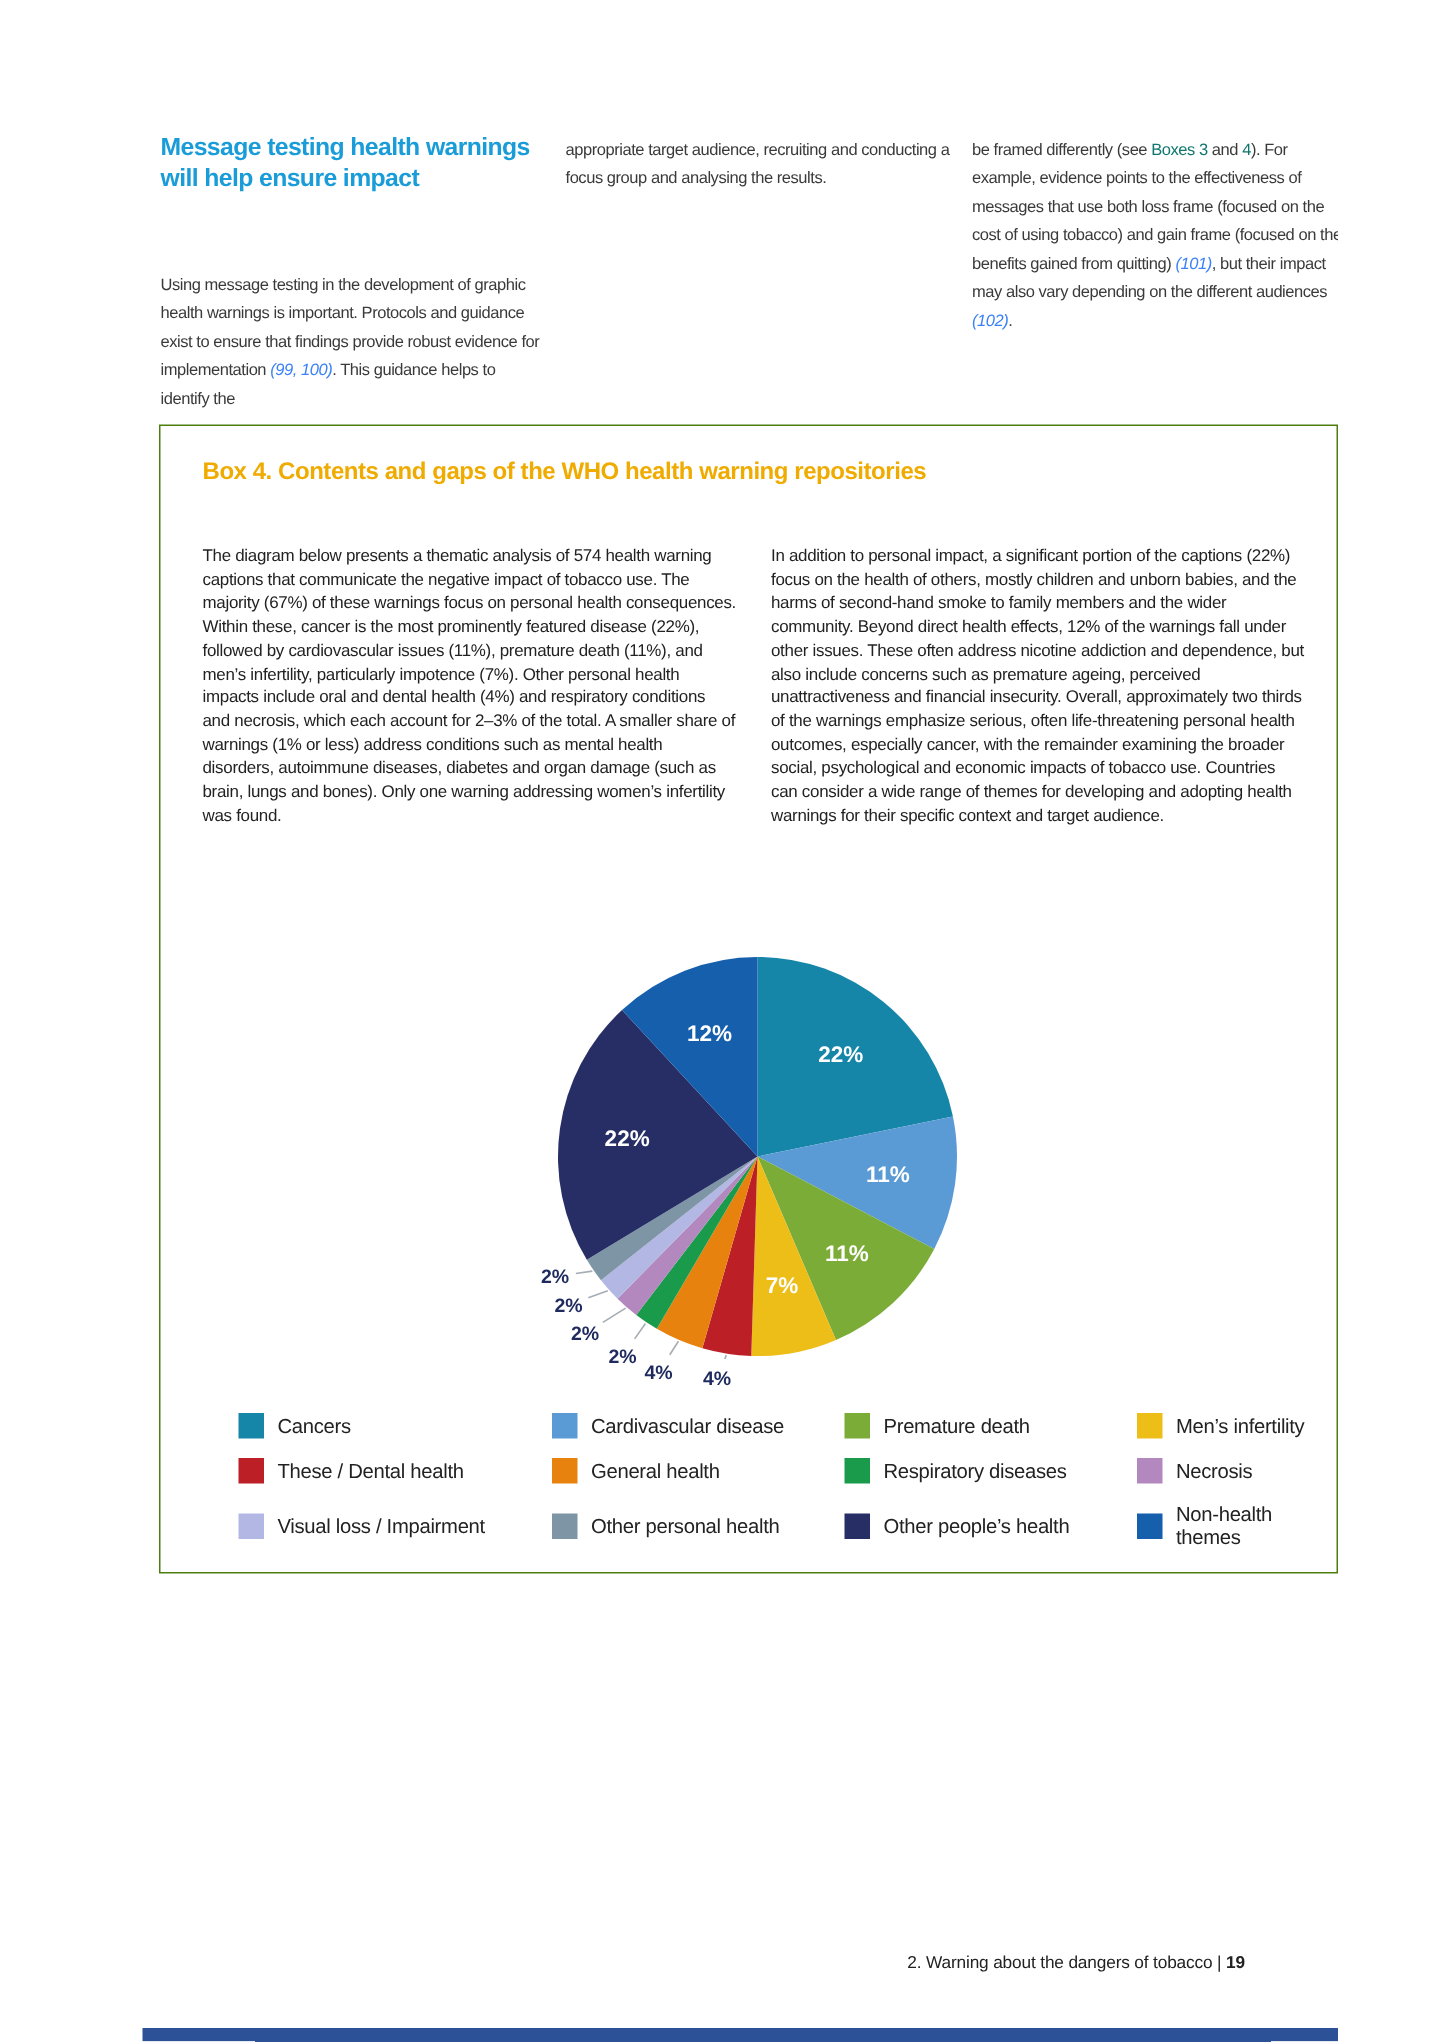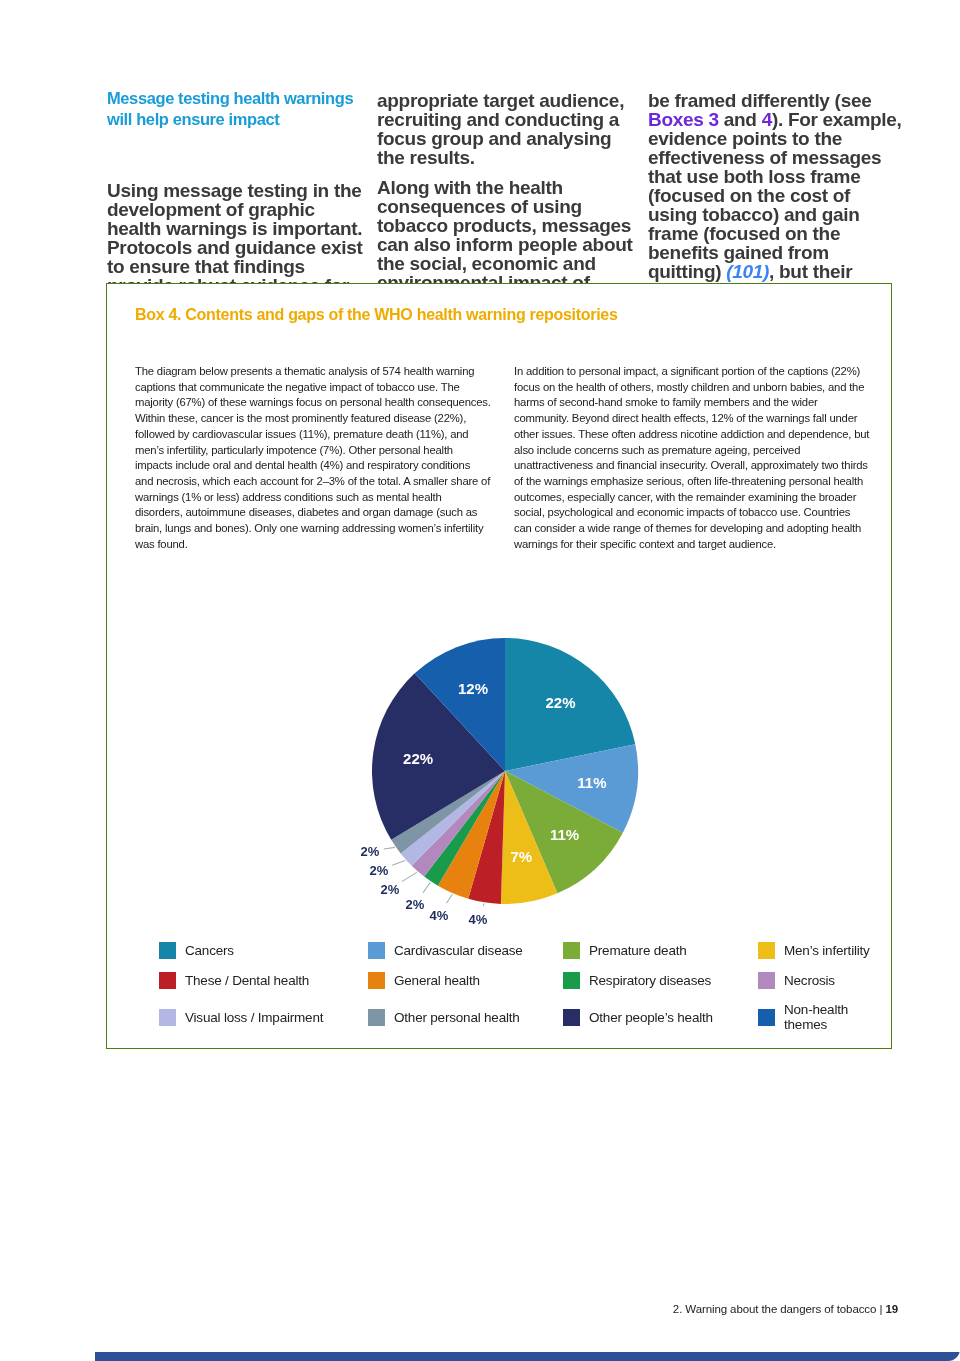--- a/index.html
+++ b/index.html
@@ -1,26 +1,26 @@
 <!DOCTYPE html>
 <html><head>
 <meta charset="utf-8">
 <style>
   html,body{margin:0;padding:0;background:#fff;}
-  .page{position:relative;width:960px;height:1361px;background:#fff;overflow:hidden;
-        font-family:"Liberation Sans",sans-serif;color:#3a3a3a;border-radius:12px;}
+  .page{position:relative;width:892px;height:1361px;background:#fff;overflow:hidden;
+        font-family:"Liberation Sans",sans-serif;color:#3a3a3a;}
 
   .intro-heading{position:absolute;left:107px;top:88px;width:272px;
         font-size:16.5px;font-weight:bold;color:#199CD8;line-height:1.25;letter-spacing:-0.4px;margin:0;}
-  .intro-col{position:absolute;font-size:19px;line-height:19px;color:#3a3a3a;letter-spacing:-0.3px;font-weight:bold;}
+  .intro-col{position:absolute;font-size:11px;line-height:19px;color:#3a3a3a;letter-spacing:-0.3px;}
   .intro-col p{margin:0 0 11px 0;}
   #col1{left:107px;top:139px;width:258px;margin-top:42px;}
   #col2{left:377px;top:91px;width:258px;}
   #col3{left:648px;top:91px;width:254px;}
-  .link{color:#6d28d9;}
+  .link{color:#0f766e;}
   .ref{color:#3b82f6;font-style:italic;}
 
   .box{position:absolute;left:106px;top:283px;width:786px;height:766px;
        border:1px solid #4d7c0f;box-sizing:border-box;background:#fff;}
   .box-title{position:absolute;left:28px;top:22px;width:720px;margin:0;
        font-size:16px;font-weight:bold;color:#F0AB00;letter-spacing:-0.3px;}
   .box-col{position:absolute;top:80px;width:356px;font-size:11.3px;line-height:15.7px;
        color:#222;letter-spacing:-0.2px;}
   #box-col-left{left:28px;}
   #box-col-right{left:407px;}
@@ -45,21 +45,20 @@
 
 <div class="page">
 
   <h2 class="intro-heading">Message testing health warnings will help ensure impact</h2>
 
   <div class="intro-col" id="col1">
     <p><span>Using message testing in the development of graphic health warnings is important. Protocols and guidance exist to ensure that findings provide robust evidence for implementation </span><span class="ref">(99, 100)</span><span>. This guidance helps to identify the</span></p>
   </div>
   <div class="intro-col" id="col2">
     <p>appropriate target audience, recruiting and conducting a focus group and analysing the results.</p>
-    <p>Along with the health consequences of using tobacco products, messages can also inform people about the social, economic and environmental impact of tobacco use and the messages can</p>
   </div>
   <div class="intro-col" id="col3">
     <p><span>be framed differently (see </span><span class="link">Boxes 3</span><span> and </span><span class="link">4</span><span>). For example, evidence points to the effectiveness of messages that use both loss frame (focused on the cost of using tobacco) and gain frame (focused on the benefits gained from quitting) </span><span class="ref">(101)</span><span>, but their impact may also vary depending on the different audiences </span><span class="ref">(102)</span><span>.</span></p>
   </div>
 
   <section class="box">
     <h3 class="box-title">Box 4. Contents and gaps of the WHO health warning repositories</h3>
     <div class="box-col" id="box-col-left">The diagram below presents a thematic analysis of 574 health warning captions that communicate the negative impact of tobacco use. The majority (67%) of these warnings focus on personal health consequences. Within these, cancer is the most prominently featured disease (22%), followed by cardiovascular issues (11%), premature death (11%), and men’s infertility, particularly impotence (7%). Other personal health impacts include oral and dental health (4%) and respiratory conditions and necrosis, which each account for 2–3% of the total. A smaller share of warnings (1% or less) address conditions such as mental health disorders, autoimmune diseases, diabetes and organ damage (such as brain, lungs and bones). Only one warning addressing women’s infertility was found.</div>
     <div class="box-col" id="box-col-right">In addition to personal impact, a significant portion of the captions (22%) focus on the health of others, mostly children and unborn babies, and the harms of second-hand smoke to family members and the wider community. Beyond direct health effects, 12% of the warnings fall under other issues. These often address nicotine addiction and dependence, but also include concerns such as premature ageing, perceived unattractiveness and financial insecurity. Overall, approximately two thirds of the warnings emphasize serious, often life-threatening personal health outcomes, especially cancer, with the remainder examining the broader social, psychological and economic impacts of tobacco use. Countries can consider a wide range of themes for developing and adopting health warnings for their specific context and target audience.</div>
     <svg id="pie-svg" width="360" height="316" viewBox="0 0 360 316">

